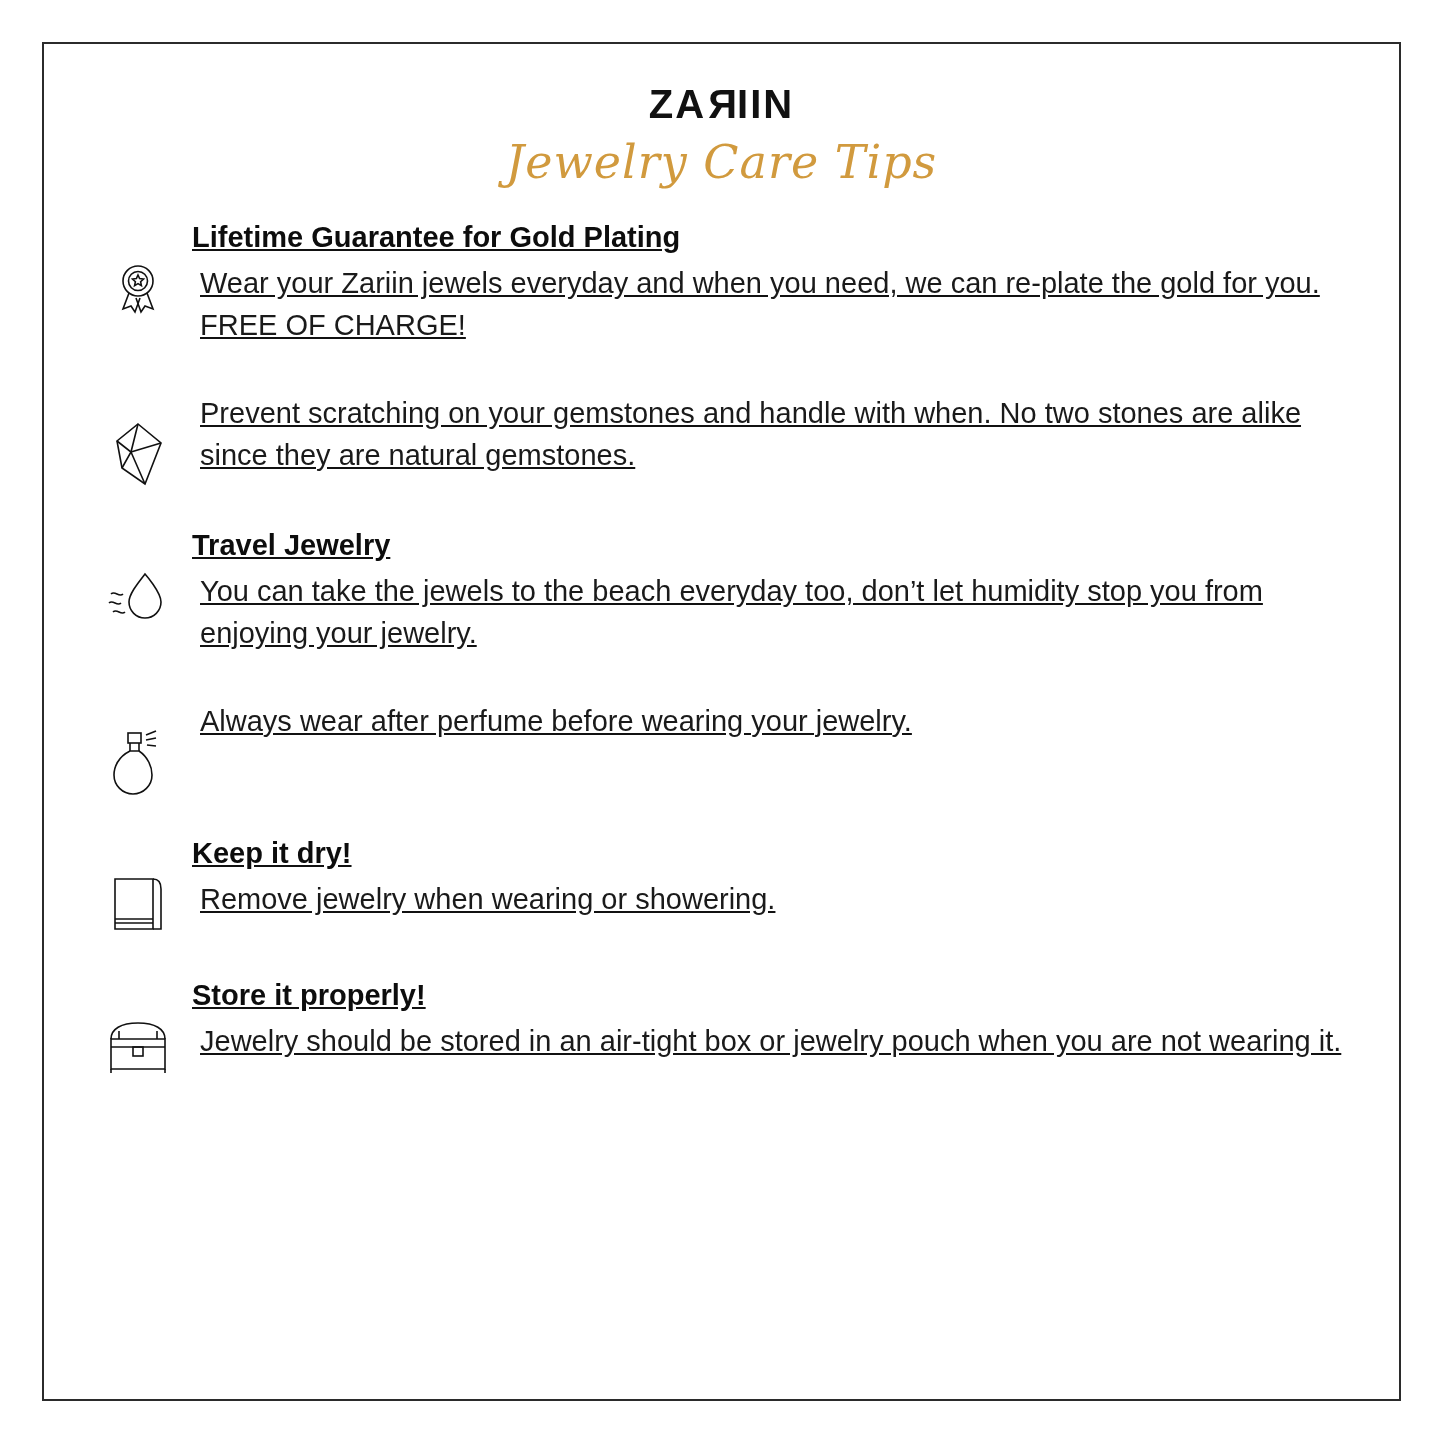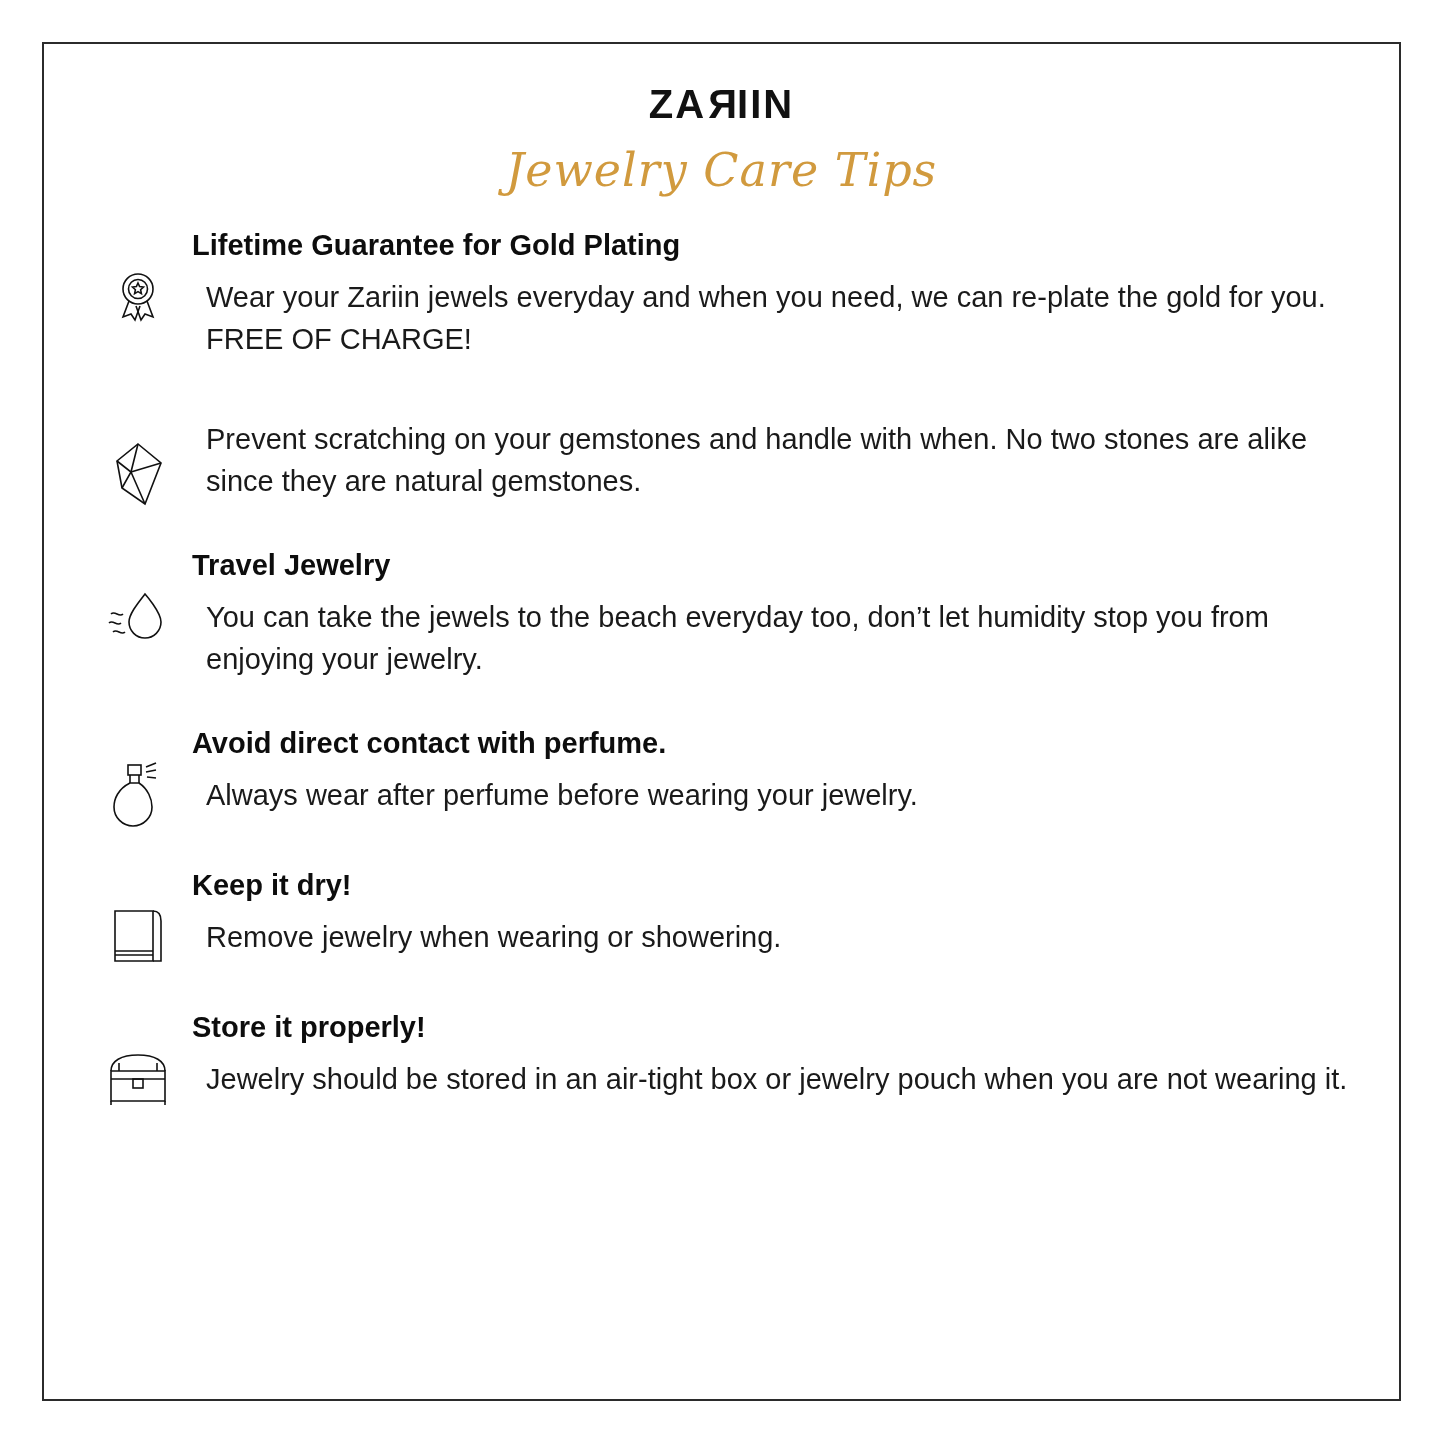--- a/index.html
+++ b/index.html
@@ -32,30 +32,31 @@
     font-size: 40px;
     letter-spacing: 2px;
     color: #111111;
   }
   .brand .flip {
     display: inline-block;
     transform: scaleX(-1);
   }
   .subtitle {
     text-align: center;
-    margin-top: 16px;
+    margin-top: 8px;
     font-family: "DejaVu Serif", serif;
     font-style: italic;
     font-size: 46px;
     color: #d19a3e;
     letter-spacing: 1px;
   }
   .tips {
     margin-top: 30px;
     padding: 0 13px 0 40px;
+    text-decoration: underline;
   }
   .tip {
     display: flex;
     align-items: flex-start;
     margin-bottom: 30px;
   }
   .tip-icon {
     flex: 0 0 108px;
     display: flex;
     align-items: center;
@@ -72,21 +73,21 @@
     font-weight: 700;
     color: #0d0d0d;
     line-height: 1.25;
     margin: 0 0 4px 0;
   }
   .tip-text {
     font-size: 29px;
     font-weight: 400;
     color: #1a1a1a;
     line-height: 1.44;
-    margin: 14px;
+    margin: 8px;
   }
   svg { display: block; }
 </style>
 </head>
 <body>
 
 <div class="card">
 
   <div class="brand">
     <span>ZA</span><span class="flip">R</span><span>IIN</span>
@@ -147,21 +148,20 @@
           <rect x="20" y="4" width="13" height="10"></rect>
           <path d="M22 14 L22 22"></path>
           <path d="M31 14 L31 22"></path>
           <path d="M22 22 C10 28 6 38 6 46 A19 19 0 0 0 44 46 C44 38 40 28 31 22 Z"></path>
           <path d="M38 6 L48 2"></path>
           <path d="M38 11 L48 9"></path>
           <path d="M39 16 L48 17"></path>
         </svg>
       </div>
       <div class="tip-body">
-        <p class="tip-title">Avoid direct contact with perfume.</p>
         <p class="tip-text">Always wear after perfume before wearing your jewelry.</p>
       </div>
     </div>
 
 
     <div class="tip">
       <div class="tip-icon">
         <svg width="58" height="62" viewBox="0 0 58 62" fill="none" stroke="#111" stroke-width="1.6">
           <path d="M6 6 L6 56 L44 56 L44 6 Z"></path>
           <path d="M44 6 C50 6 52 10 52 16 L52 56 L44 56"></path>

